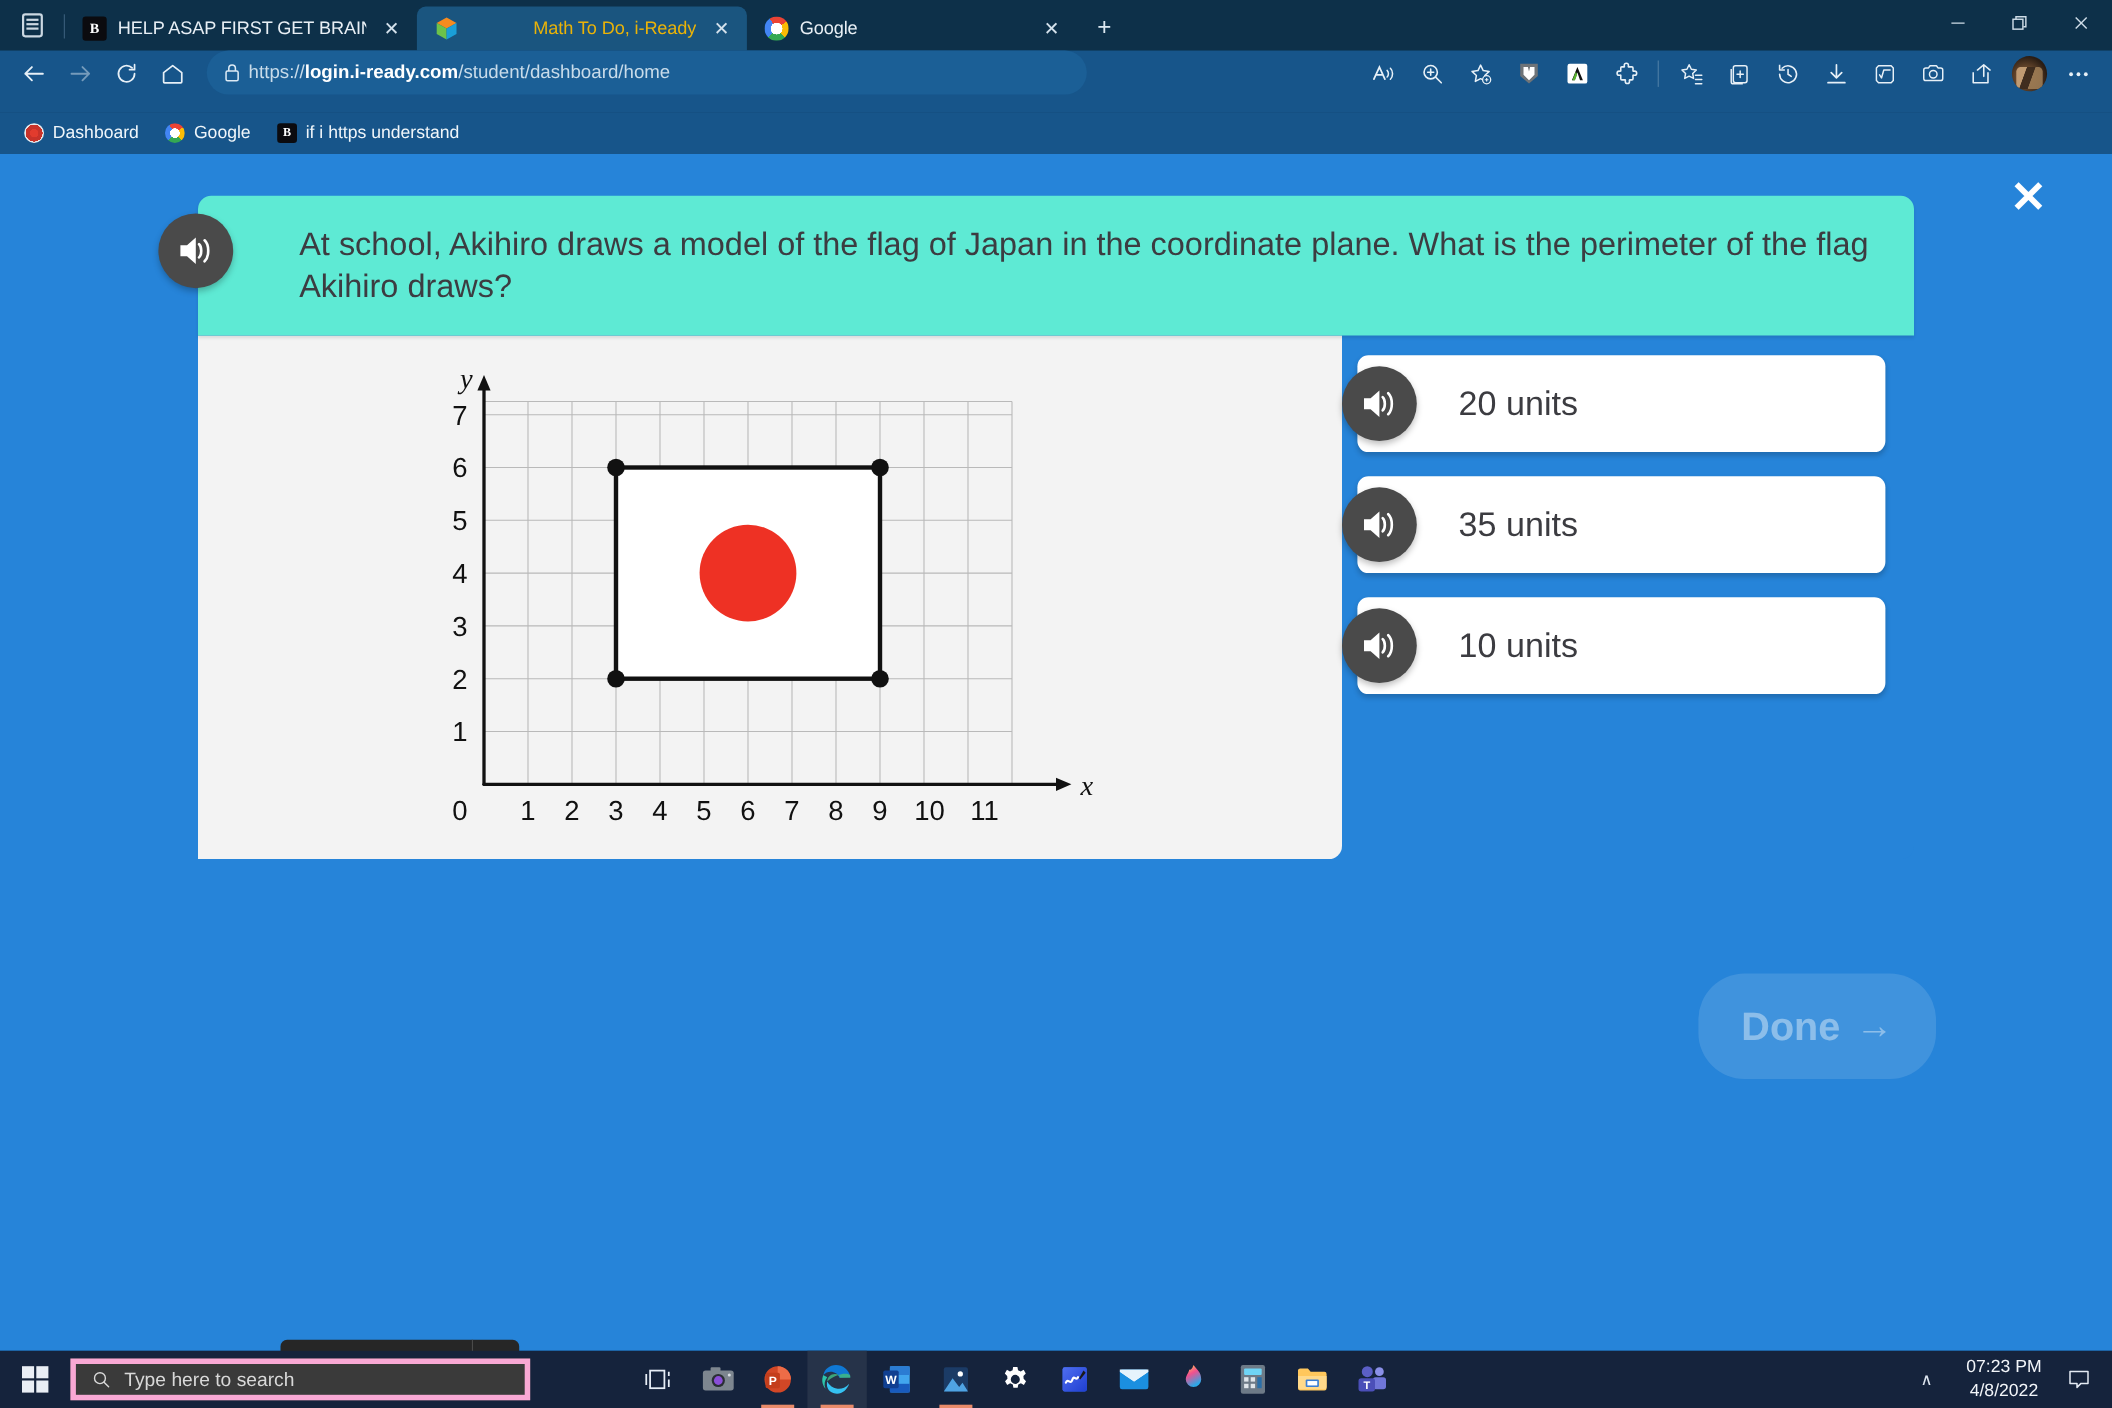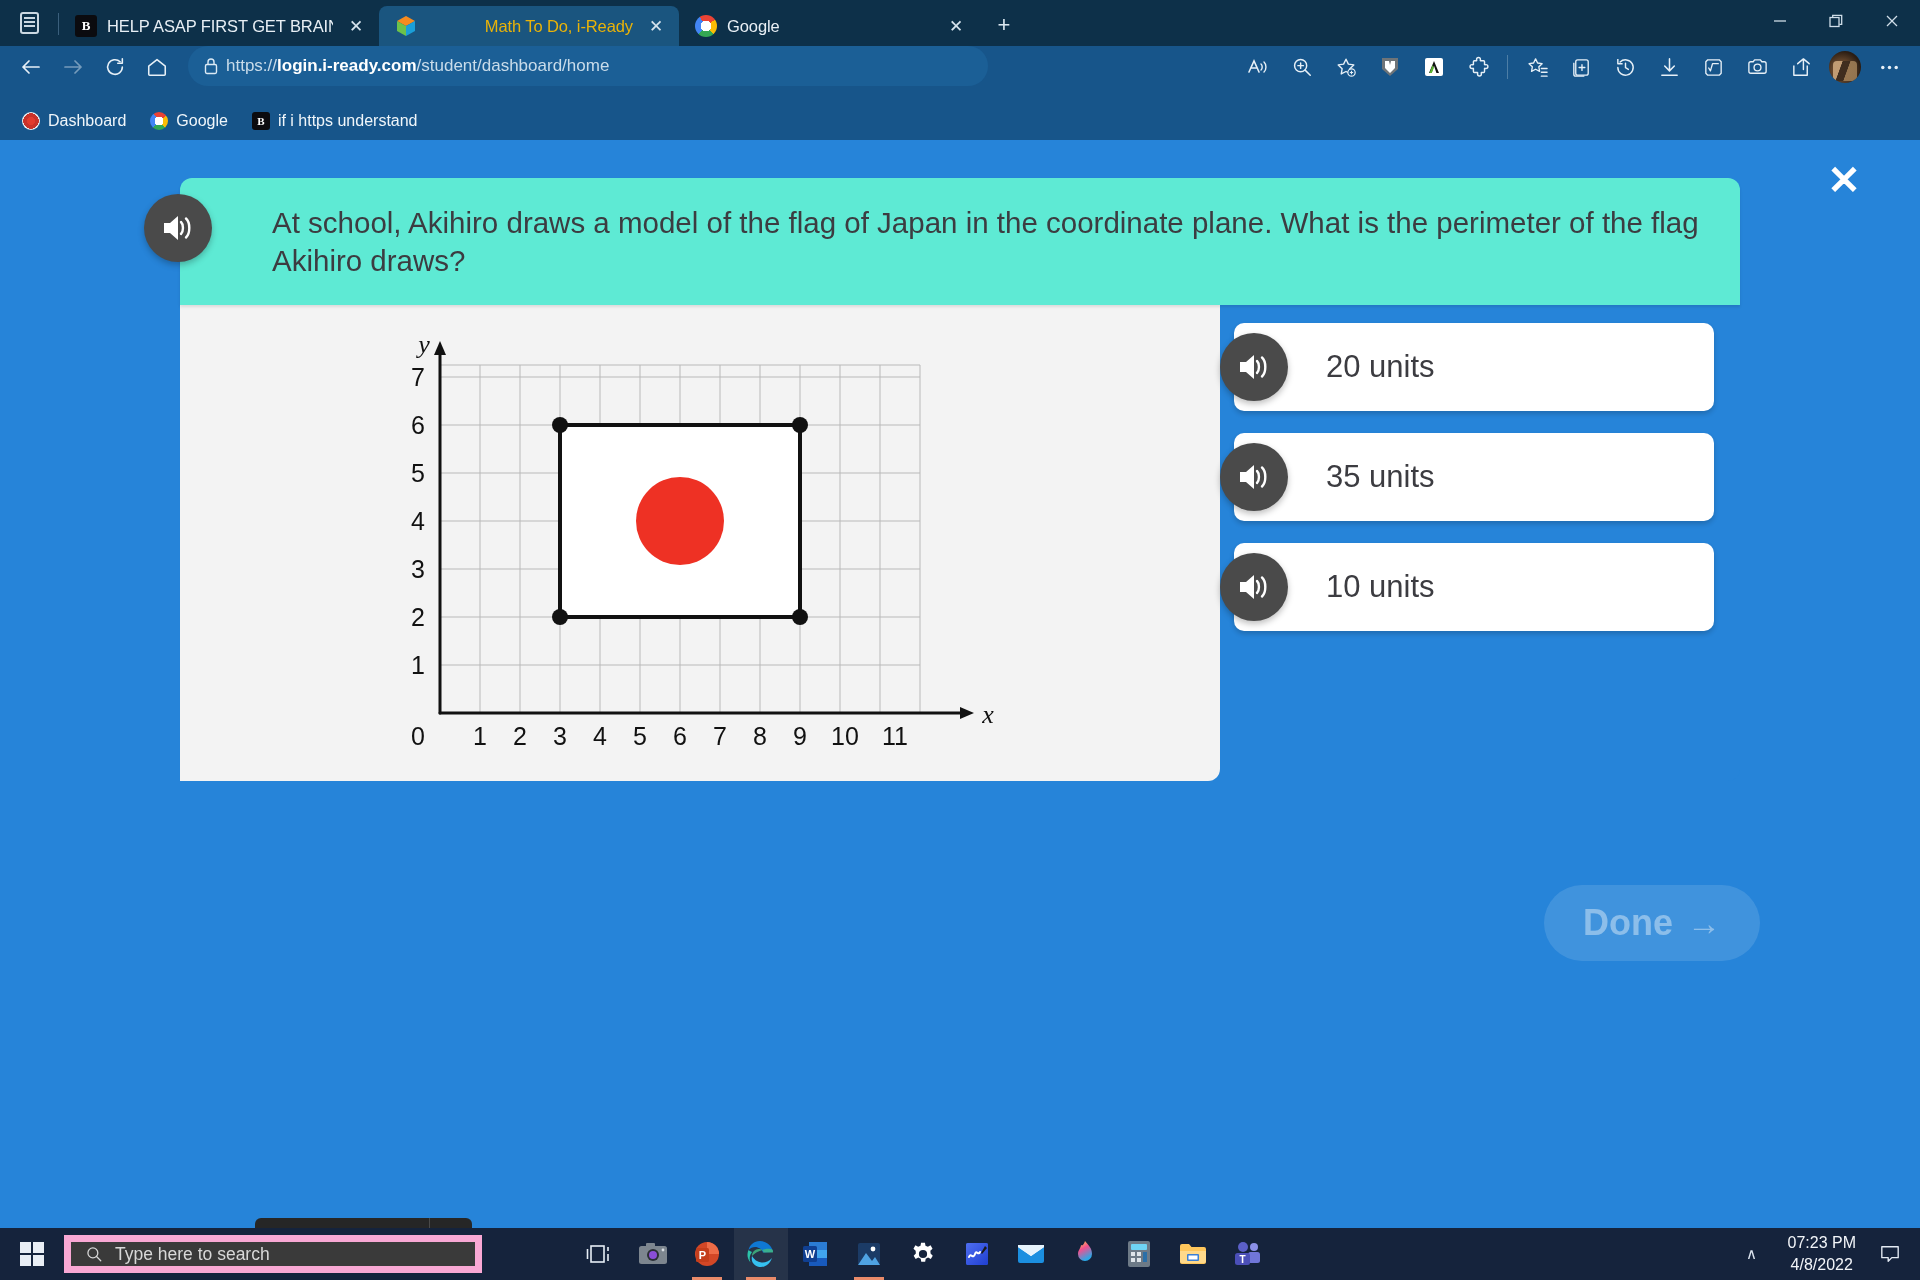--- a/index.html
+++ b/index.html
@@ -163,21 +163,21 @@
   }
   .answer {
     position: relative; height: 88px; background: #ffffff; border-radius: 10px;
     display: flex; align-items: center; padding-left: 92px;
     box-shadow: 0 3px 5px rgba(0,0,0,0.18);
   }
   .answer .speaker { position: absolute; left: -14px; top: 10px; }
   .answer-label { font-size: 31px; color: #3c3c41; font-weight: 500; }
 
   .done-btn {
-    position: absolute; right: 160px; top: 745px; width: 216px; height: 76px;
+    position: absolute; right: 160px; top: 745px; width: 216px; height: 96px;
     border-radius: 42px; background: rgba(255,255,255,0.12);
     display: flex; align-items: center; justify-content: center; gap: 14px;
     color: rgba(255,255,255,0.40); font-size: 36px; font-weight: 600;
   }
   .arrow-r { font-size: 34px; line-height: 1; }
 
   .my-progress {
     position: absolute; left: 255px; top: 1078px; height: 46px;
     background: #262626; border-radius: 6px; display: flex; align-items: center;
   }
@@ -191,21 +191,21 @@
 
   
   .taskbar {
     position: absolute; left: 0; top: 1228px; width: 1920px; height: 52px;
     background: #15233c; display: flex; align-items: center;
   }
   .start-btn { width: 64px; height: 52px; display: flex; align-items: center; justify-content: center; }
   .winlogo { width: 24px; height: 24px; display: grid; grid-template-columns: 1fr 1fr; grid-template-rows: 1fr 1fr; gap: 2.5px; }
   .winlogo i { background: #e9eef5; display: block; }
   .search-box {
-    width: 418px; height: 38px; background: #3a3a3a; border: 7px solid #f9a8d4;
+    width: 418px; height: 38px; background: #3a3a3a; border: 5px solid #f9a8d4;
     display: flex; align-items: center; gap: 12px; padding: 0 14px;
   }
   .search-ph { color: #d8d8d8; font-size: 17.5px; }
   .tb-icon {
     width: 54px; height: 52px; display: flex; align-items: center; justify-content: center;
     position: relative;
   }
   .tb-icon.active { background: #263349; }
   .tb-icon .underline {
     position: absolute; bottom: 0; left: 12px; width: 30px; height: 3px; background: #e98b6a;

